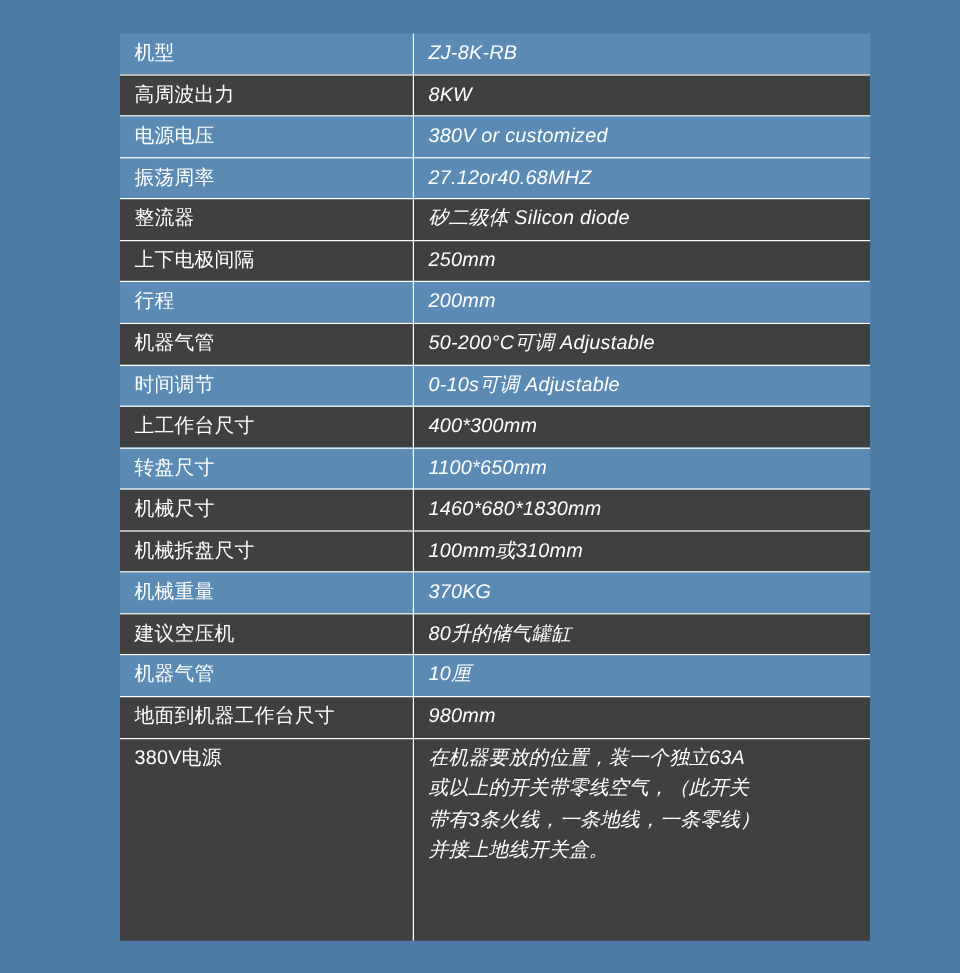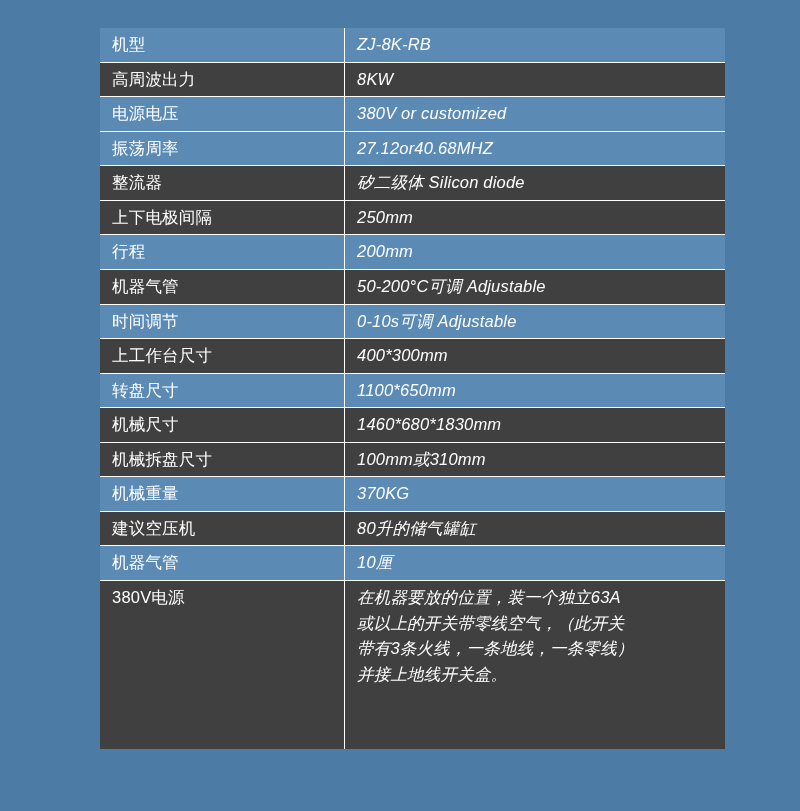--- a/index.html
+++ b/index.html
@@ -120,20 +120,24 @@
         <td class="value-cell">370KG</td>
       </tr>
       <tr class="even row-line">
         <td class="label-cell">建议空压机</td>
         <td class="value-cell">80升的储气罐缸</td>
       </tr>
       <tr class="odd row-line">
         <td class="label-cell">机器气管</td>
         <td class="value-cell">10厘</td>
       </tr>
+      <tr class="even row-line">
+        <td class="label-cell">地面到机器工作台尺寸</td>
+        <td class="value-cell">980mm</td>
+      </tr>
       <tr class="even tall-row">
         <td class="label-cell">380V电源</td>
         <td class="value-cell multi-line">在机器要放的位置，装一个独立63A
 或以上的开关带零线空气，（此开关
 带有3条火线，一条地线，一条零线）
 并接上地线开关盒。</td>
       </tr>
     </tbody>
   </table>
 </div>

